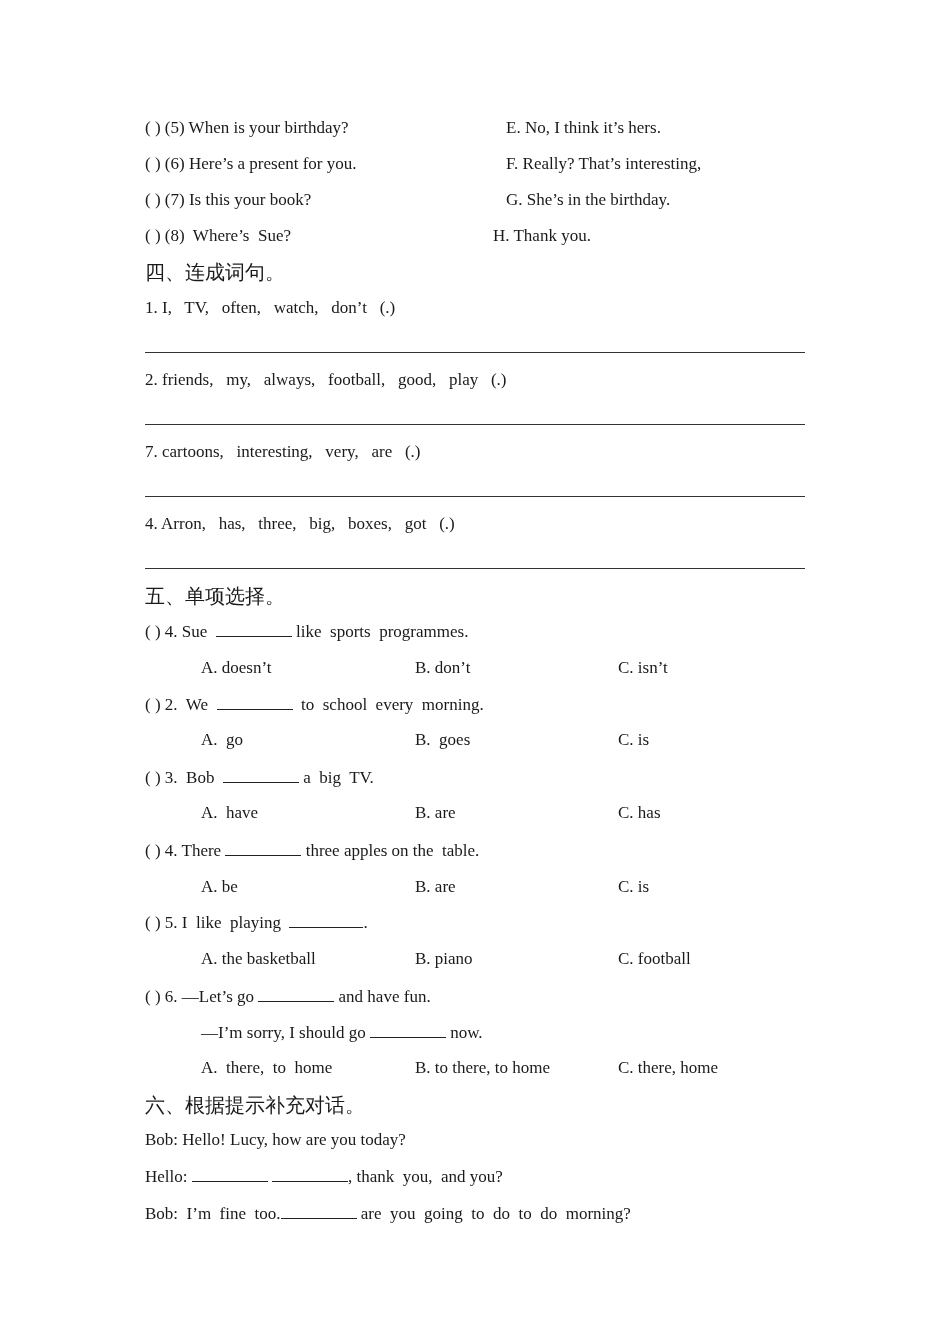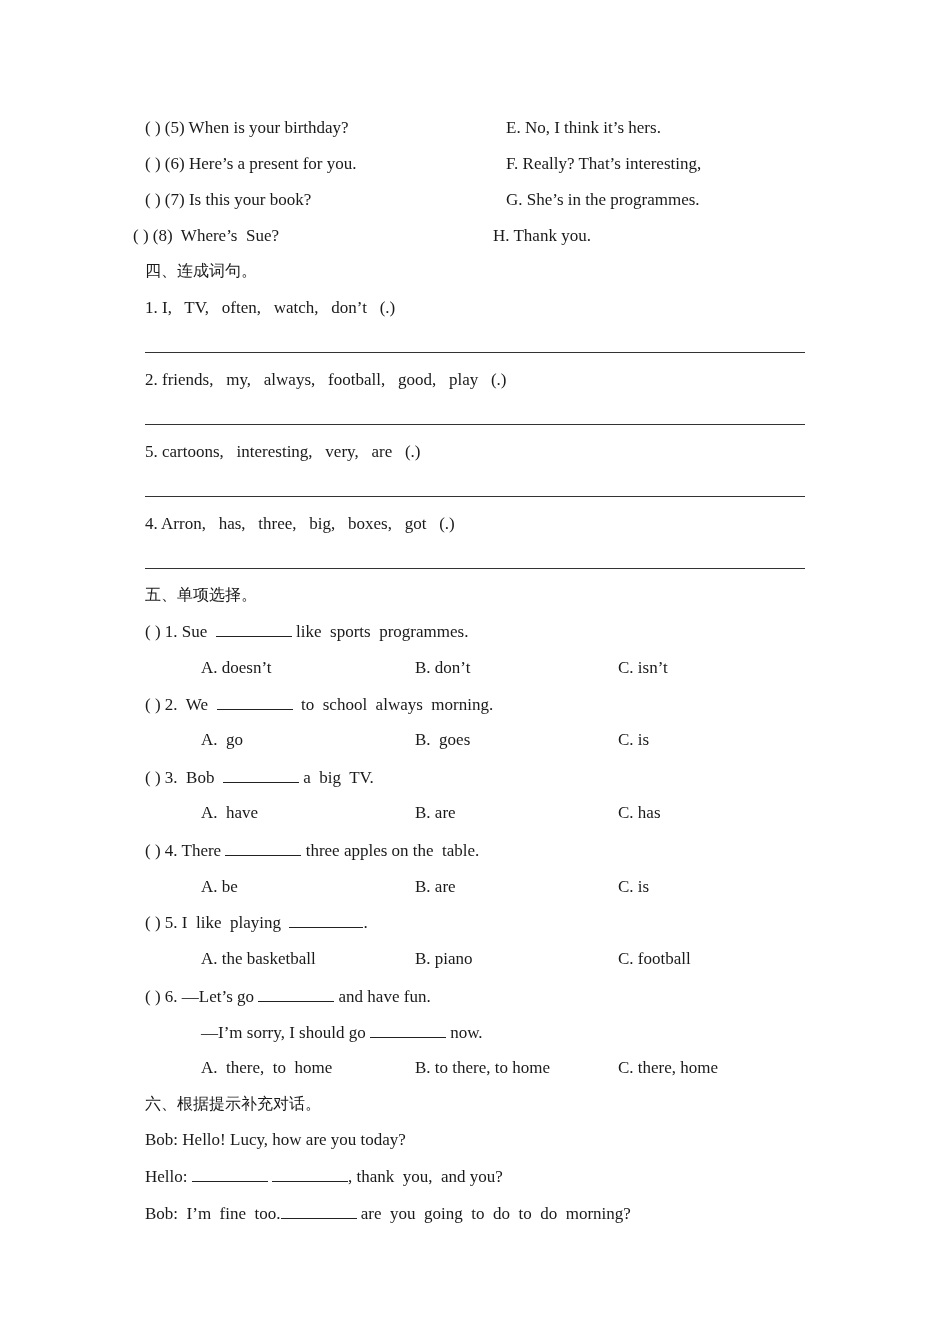--- a/index.html
+++ b/index.html
@@ -1,53 +1,53 @@
 <!DOCTYPE html>
 <html><head>
 <meta charset="utf-8">
 <style>
   html, body { margin: 0; padding: 0; background: #ffffff; }
   body { width: 950px; height: 1344px; position: relative; overflow: hidden;
          font-family: "Liberation Serif", "DejaVu Serif", serif; color: #1a1a1a; font-size: 17px; }
   .line { position: absolute; white-space: pre; line-height: 20px; }
   .rule { position: absolute; left: 145px; width: 660px; height: 0; border-top: 1px solid #333; }
-  .cn { font-family: Liberation Mono, monospace; font-size: 16px; }
+  .cn { font-family: Liberation Serif, serif; font-size: 20px; }
   .blank { display: inline-block; border-bottom: 1px solid #222; height: 15px; vertical-align: baseline; }
 </style>
 </head>
 <body>
 
 <div class="line" style="left:145px;top:118px">( ) (5) When is your birthday?</div>
 <div class="line" style="left:145px;top:154px">( ) (6) Here’s a present for you.</div>
 <div class="line" style="left:145px;top:190px">( ) (7) Is this your book?</div>
-<div class="line" style="left:133px;top:226px">( ) (8)  Where’s  Sue?</div>
+<div class="line" style="left:145px;top:226px">( ) (8)  Where’s  Sue?</div>
 
 <div class="line" style="left:506px;top:118px">E. No, I think it’s hers.</div>
 <div class="line" style="left:506px;top:154px">F. Really? That’s interesting,</div>
-<div class="line" style="left:506px;top:190px">G. She’s in the programmes.</div>
+<div class="line" style="left:506px;top:190px">G. She’s in the birthday.</div>
 <div class="line" style="left:493px;top:226px">H. Thank you.</div>
 
 <div class="line cn" style="left:145px;top:262px">四、连成词句。</div>
 <div class="line" style="left:145px;top:298px">1. I,   TV,   often,   watch,   don’t   (.)</div>
 <div class="rule" style="top:352px"></div>
 <div class="line" style="left:145px;top:370px">2. friends,   my,   always,   football,   good,   play   (.)</div>
 <div class="rule" style="top:424px"></div>
-<div class="line" style="left:145px;top:442px">5. cartoons,   interesting,   very,   are   (.)</div>
+<div class="line" style="left:145px;top:442px">7. cartoons,   interesting,   very,   are   (.)</div>
 <div class="rule" style="top:496px"></div>
 <div class="line" style="left:145px;top:514px">4. Arron,   has,   three,   big,   boxes,   got   (.)</div>
 <div class="rule" style="top:568px"></div>
 
 <div class="line cn" style="left:145px;top:586px">五、单项选择。</div>
 
-<div class="line" style="left:145px;top:621px"><span>( ) 1. Sue  </span><span class="blank" style="width:76px"></span><span> like  sports  programmes.</span></div>
+<div class="line" style="left:145px;top:621px"><span>( ) 4. Sue  </span><span class="blank" style="width:76px"></span><span> like  sports  programmes.</span></div>
 <div class="line" style="left:201px;top:658px">A. doesn’t</div>
 <div class="line" style="left:415px;top:658px">B. don’t</div>
 <div class="line" style="left:618px;top:658px">C. isn’t</div>
 
-<div class="line" style="left:145px;top:694px"><span>( ) 2.  We  </span><span class="blank" style="width:76px"></span><span>  to  school  always  morning.</span></div>
+<div class="line" style="left:145px;top:694px"><span>( ) 2.  We  </span><span class="blank" style="width:76px"></span><span>  to  school  every  morning.</span></div>
 <div class="line" style="left:201px;top:730px">A.  go</div>
 <div class="line" style="left:415px;top:730px">B.  goes</div>
 <div class="line" style="left:618px;top:730px">C. is</div>
 
 <div class="line" style="left:145px;top:767px"><span>( ) 3.  Bob  </span><span class="blank" style="width:76px"></span><span> a  big  TV.</span></div>
 <div class="line" style="left:201px;top:803px">A.  have</div>
 <div class="line" style="left:415px;top:803px">B. are</div>
 <div class="line" style="left:618px;top:803px">C. has</div>
 
 <div class="line" style="left:145px;top:840px"><span>( ) 4. There </span><span class="blank" style="width:76px"></span><span> three apples on the  table.</span></div>

